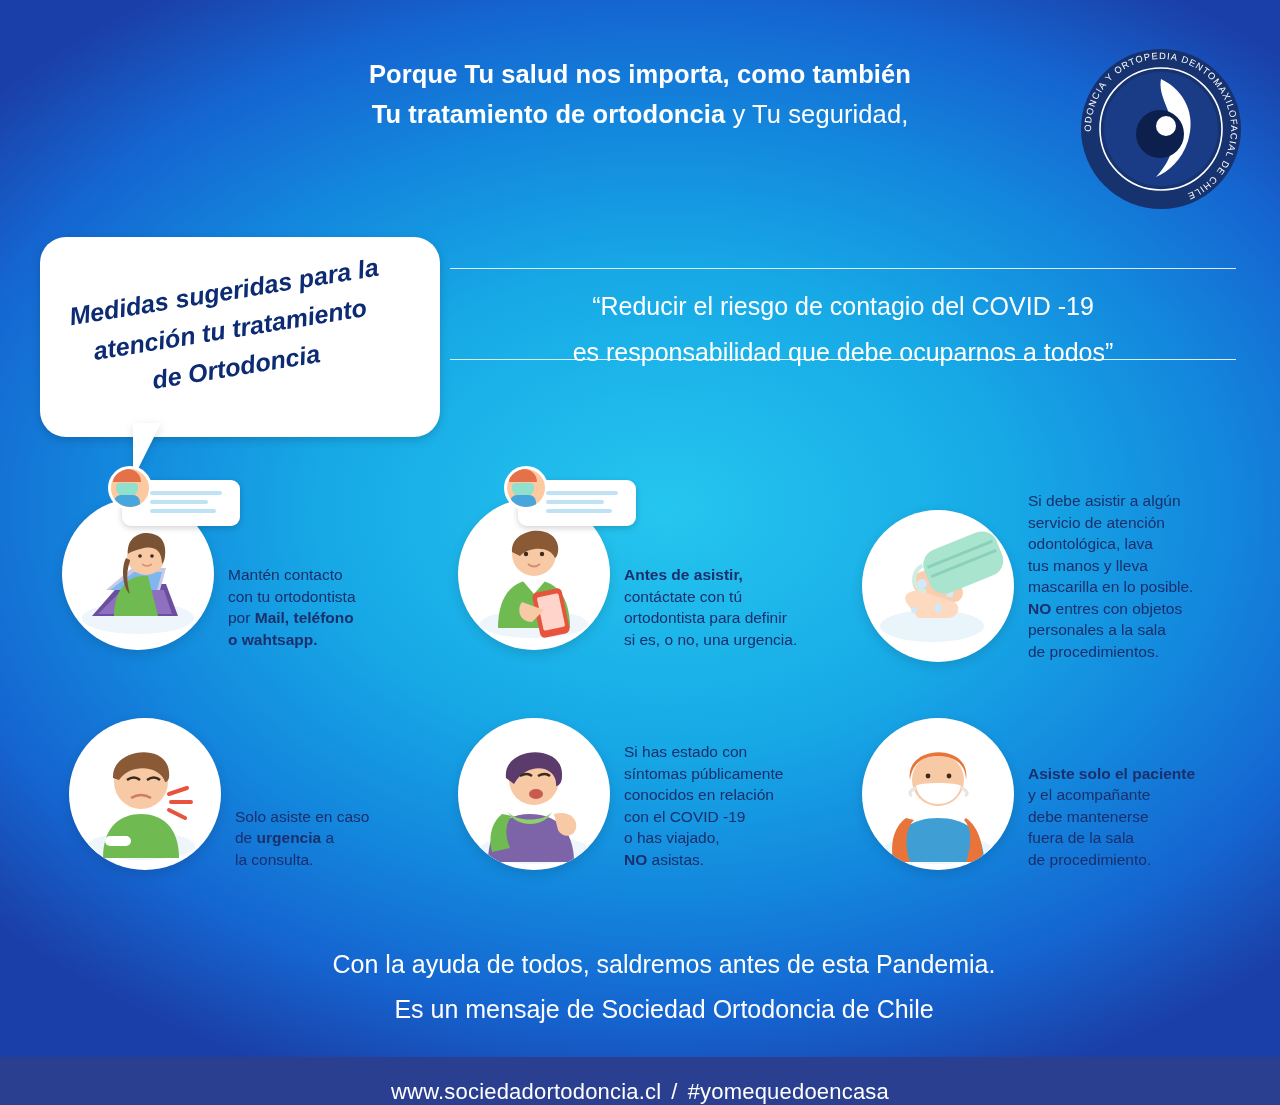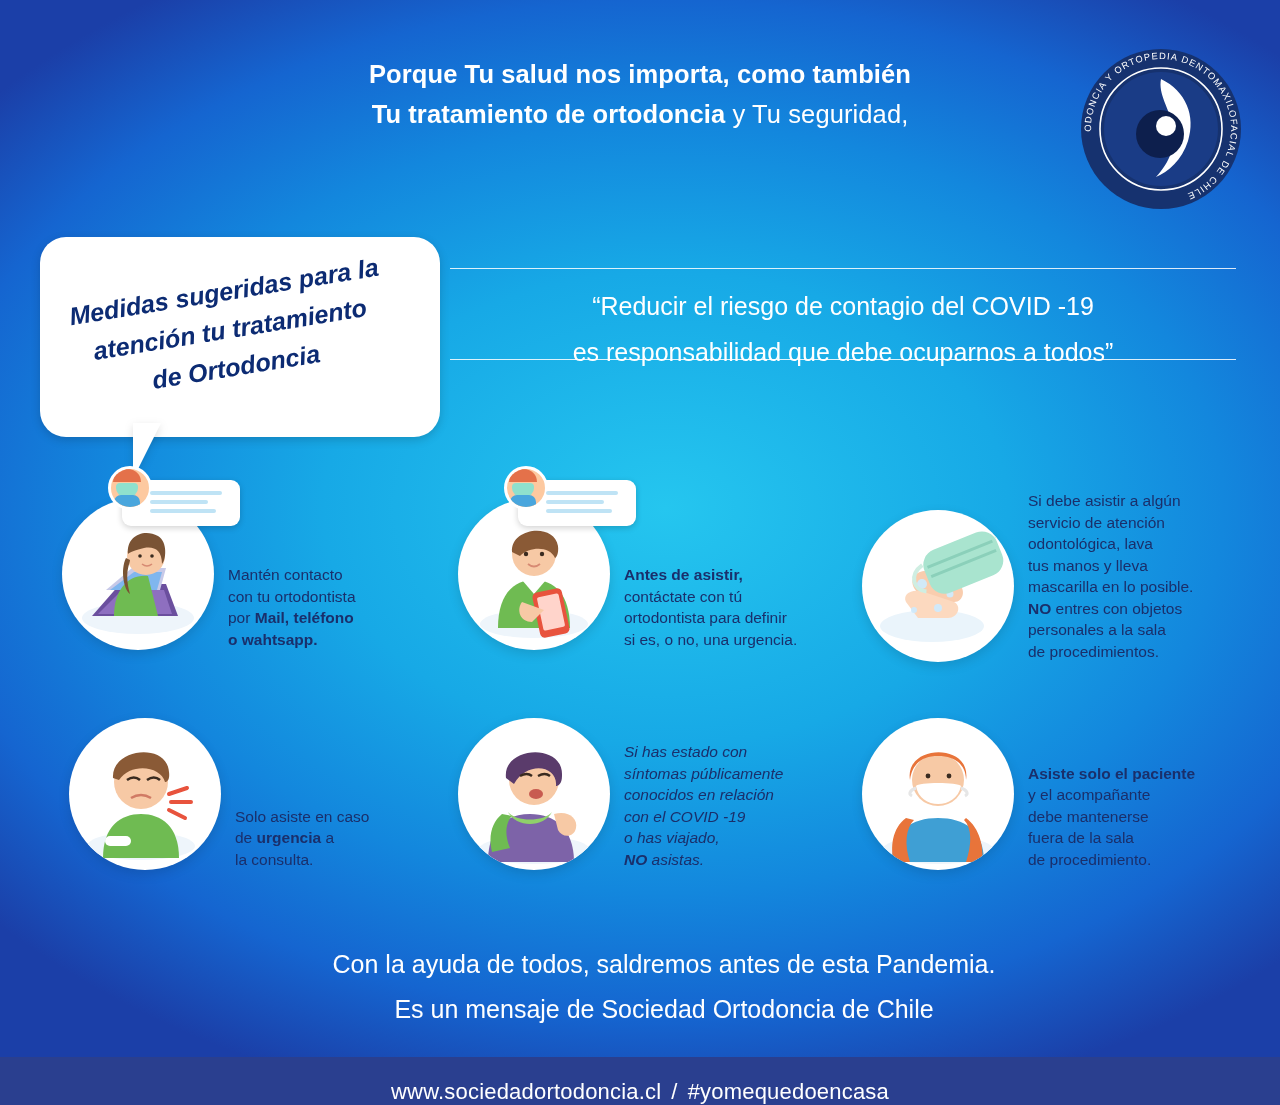--- a/index.html
+++ b/index.html
@@ -140,21 +140,21 @@
     width: 200px;
   }
   .card .caption b { font-weight: bold; }
 
   
   .c1 { left: 0px;   top: 30px; }
   .c2 { left: 396px; top: 30px; }
   .c3 { left: 800px; top: 22px; }
   
   .c4 { left: 7px;   top: 250px; }
-  .c5 { left: 396px; top: 250px; font-style: italic; }
+  .c5 { left: 396px; top: 250px; }
   .c6 { left: 800px; top: 250px; }
 
   .c3 .caption, .c6 .caption { width: 215px; }
   .c2 .caption { width: 210px; }
   .c5 .caption { width: 205px; }
 
   
   .chatpop {
     position: absolute;
     width: 118px;

